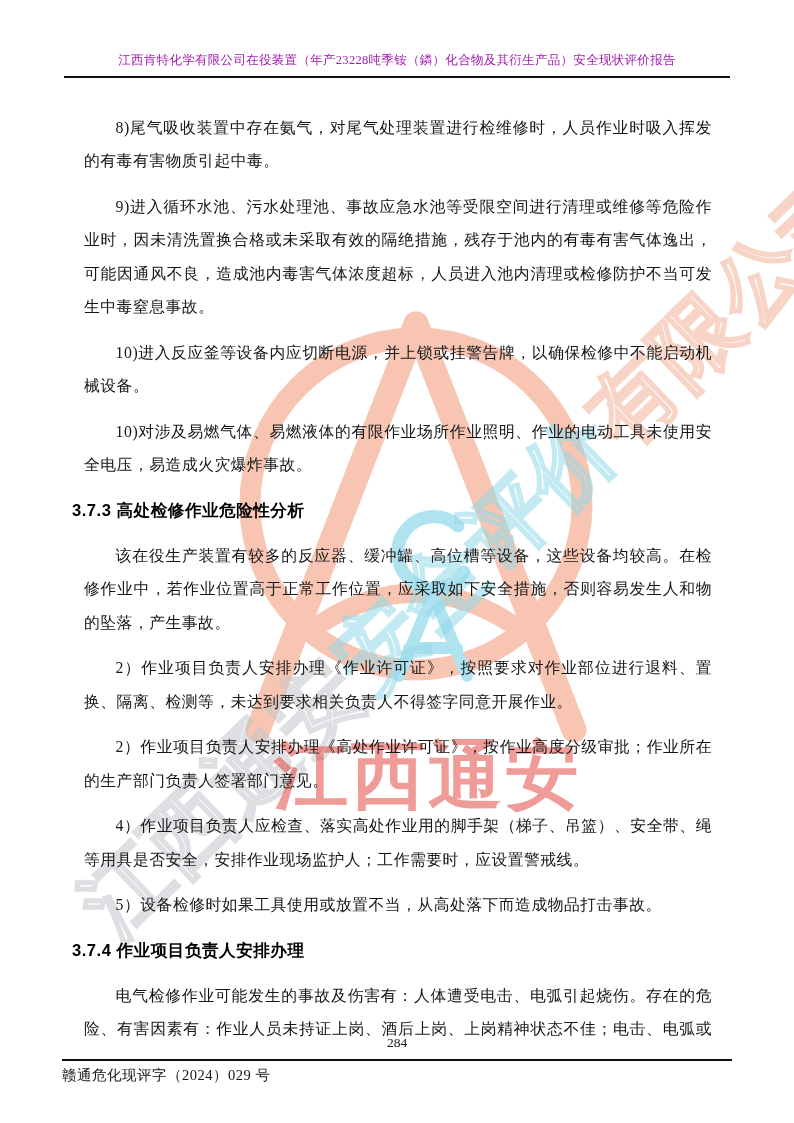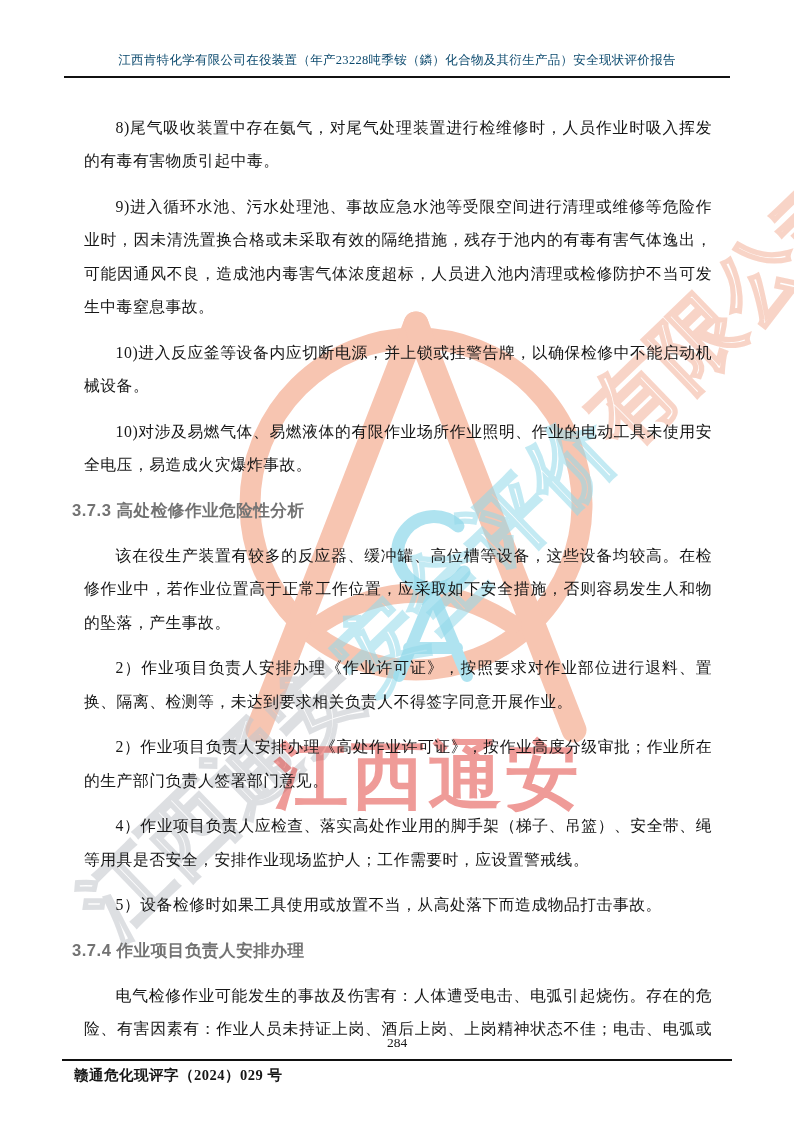--- a/index.html
+++ b/index.html
@@ -3,50 +3,50 @@
 <meta charset="utf-8">
 <style>
   html,body{margin:0;padding:0;background:#e8e8e8;}
   .page{
     position:relative;width:794px;height:1123px;margin:0 auto;background:#ffffff;
     overflow:hidden;font-family:"Liberation Serif","DejaVu Serif",serif;color:#161616;
   }
   
   .header{
     position:absolute;left:64px;right:64px;top:52px;text-align:center;
-    font-size:12.5px;letter-spacing:.3px;color:#0c4a6e;
+    font-size:12.5px;letter-spacing:.3px;color:#a21caf;
     padding-bottom:7px;border-bottom:2px solid #111;z-index:2;
   }
   
   .body{
     position:absolute;left:72px;right:70px;top:99px;z-index:2;
     font-size:15.8px;line-height:33.45px;text-align:justify;
     letter-spacing:.5px;max-height:938px;overflow:hidden;
   }
   .body .item,.body .para{margin:12px;text-indent:2em;}
   .body .heading{
     margin:0;text-indent:0;font-family:"Liberation Sans","DejaVu Sans",sans-serif;
-    font-weight:bold;font-size:16.6px;letter-spacing:.5px;color:#737373;
+    font-weight:bold;font-size:16.6px;letter-spacing:.5px;color:#000000;
   }
   
   .page-number{
     position:absolute;left:0;right:0;top:1035px;text-align:center;
     font-size:13.5px;z-index:2;
   }
   .footer-rule{
     position:absolute;left:62px;right:62px;top:1059px;
     border-top:2px solid #111;z-index:2;
   }
   .footer-row{
     position:absolute;left:62px;right:64px;top:1066px;z-index:2;
     display:flex;justify-content:space-between;align-items:flex-start;
     font-size:14.5px;
   }
   .footer-company{padding-left:30px;letter-spacing:.5px;}
-  .footer-docnum{font-weight:bold;letter-spacing:.5px;margin-left:12px;}
+  .footer-docnum{font-weight:normal;letter-spacing:.5px;}
   
   .wm-layer{position:absolute;inset:0;z-index:1;pointer-events:none;}
   .wm-logo{position:absolute;left:236px;top:292px;width:360px;height:452px;opacity:.62;}
   .wm-diagonal{
     position:absolute;left:-100px;top:498px;width:1150px;height:110px;
     transform:rotate(-44deg);transform-origin:50% 50%;
     text-align:center;white-space:nowrap;opacity:.55;
     font-family:"Liberation Sans","DejaVu Sans",sans-serif;
     font-weight:bold;font-size:86px;letter-spacing:2px;line-height:110px;
   }

